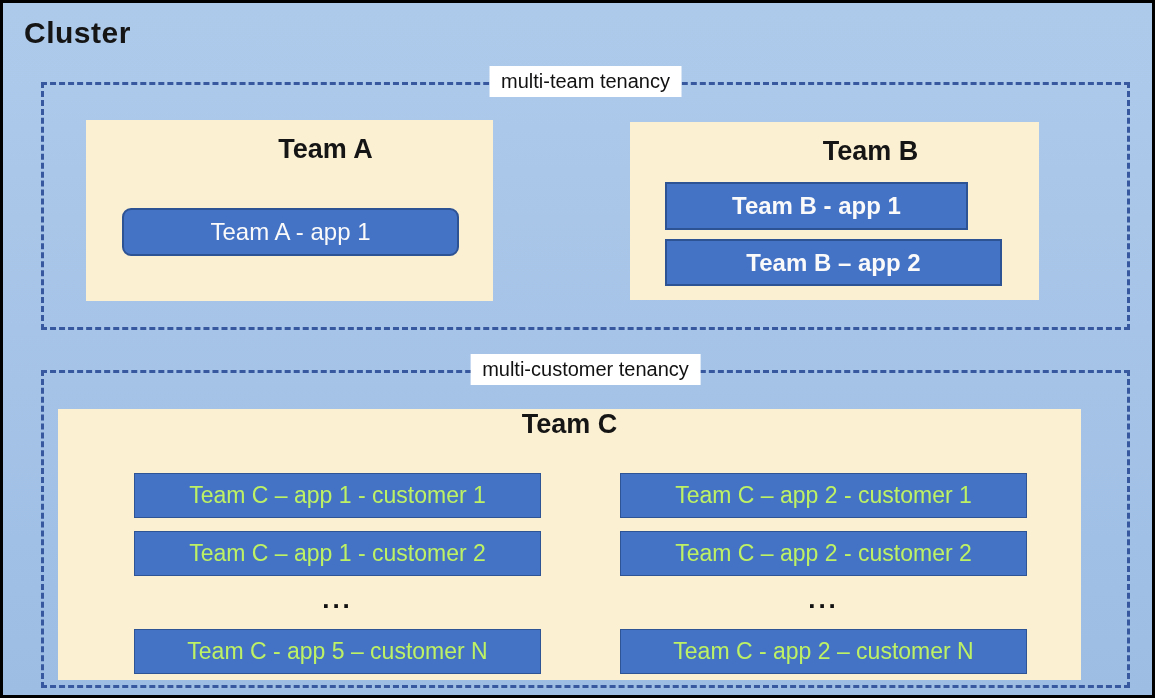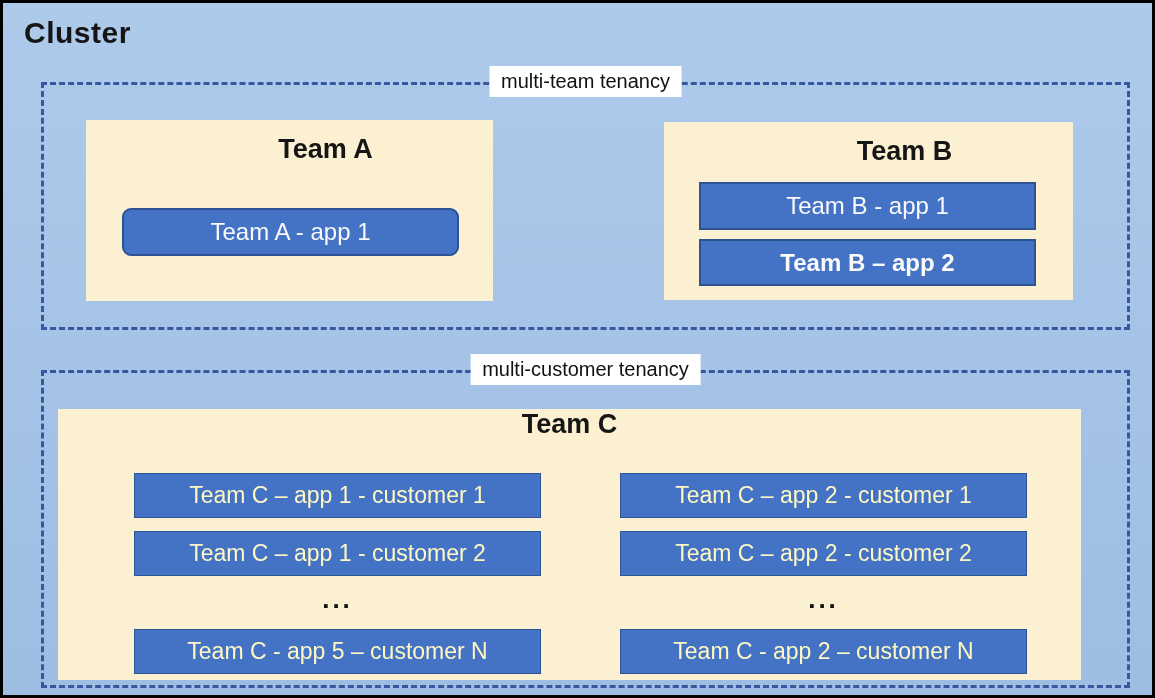--- a/index.html
+++ b/index.html
@@ -81,54 +81,54 @@
     font-size: 24px;
     white-space: nowrap;
   }
   .team-a {
     left: 83px;
     top: 117px;
     width: 407px;
     height: 181px;
   }
   .team-b {
-    left: 661px;
+    left: 627px;
     top: 119px;
     width: 409px;
     height: 178px;
   }
   .team-c {
     left: 55px;
     top: 406px;
     width: 1023px;
     height: 271px;
   }
   .team-a .team-title, .team-b .team-title { top: 14px; margin-left: 36px; }
   .team-c .team-title { top: 0; }
 
   .app-a1 { left: 36px;  top: 88px;  width: 337px; height: 48px; border-radius: 9px; }
-  .app-b1 { left: 35px;  top: 60px;  width: 337px; height: 48px; }
+  .app-b1 { left: 35px;  top: 60px;  width: 303px; height: 48px; font-weight: bold; }
   .app-b2 { left: 35px;  top: 117px; width: 337px; height: 47px; font-weight: bold; }
 
   .tc-col {
     position: absolute;
     top: 64px;
     width: 407px;
   }
   .tc-col-1 { left: 76px; }
   .tc-col-2 { left: 562px; }
   .tc-app {
     position: relative;
     box-sizing: border-box;
     width: 100%;
     height: 45px;
     margin-bottom: 13px;
     background: #4472C4;
     border: 1.5px solid #2F5496;
-    color: #fef9c3;
+    color: #bef264;
     display: flex;
     align-items: center;
     justify-content: center;
     font-size: 23px;
     white-space: nowrap;
   }
   .tc-ellipsis {
     width: 100%;
     height: 31px;
     margin-bottom: 9px;

